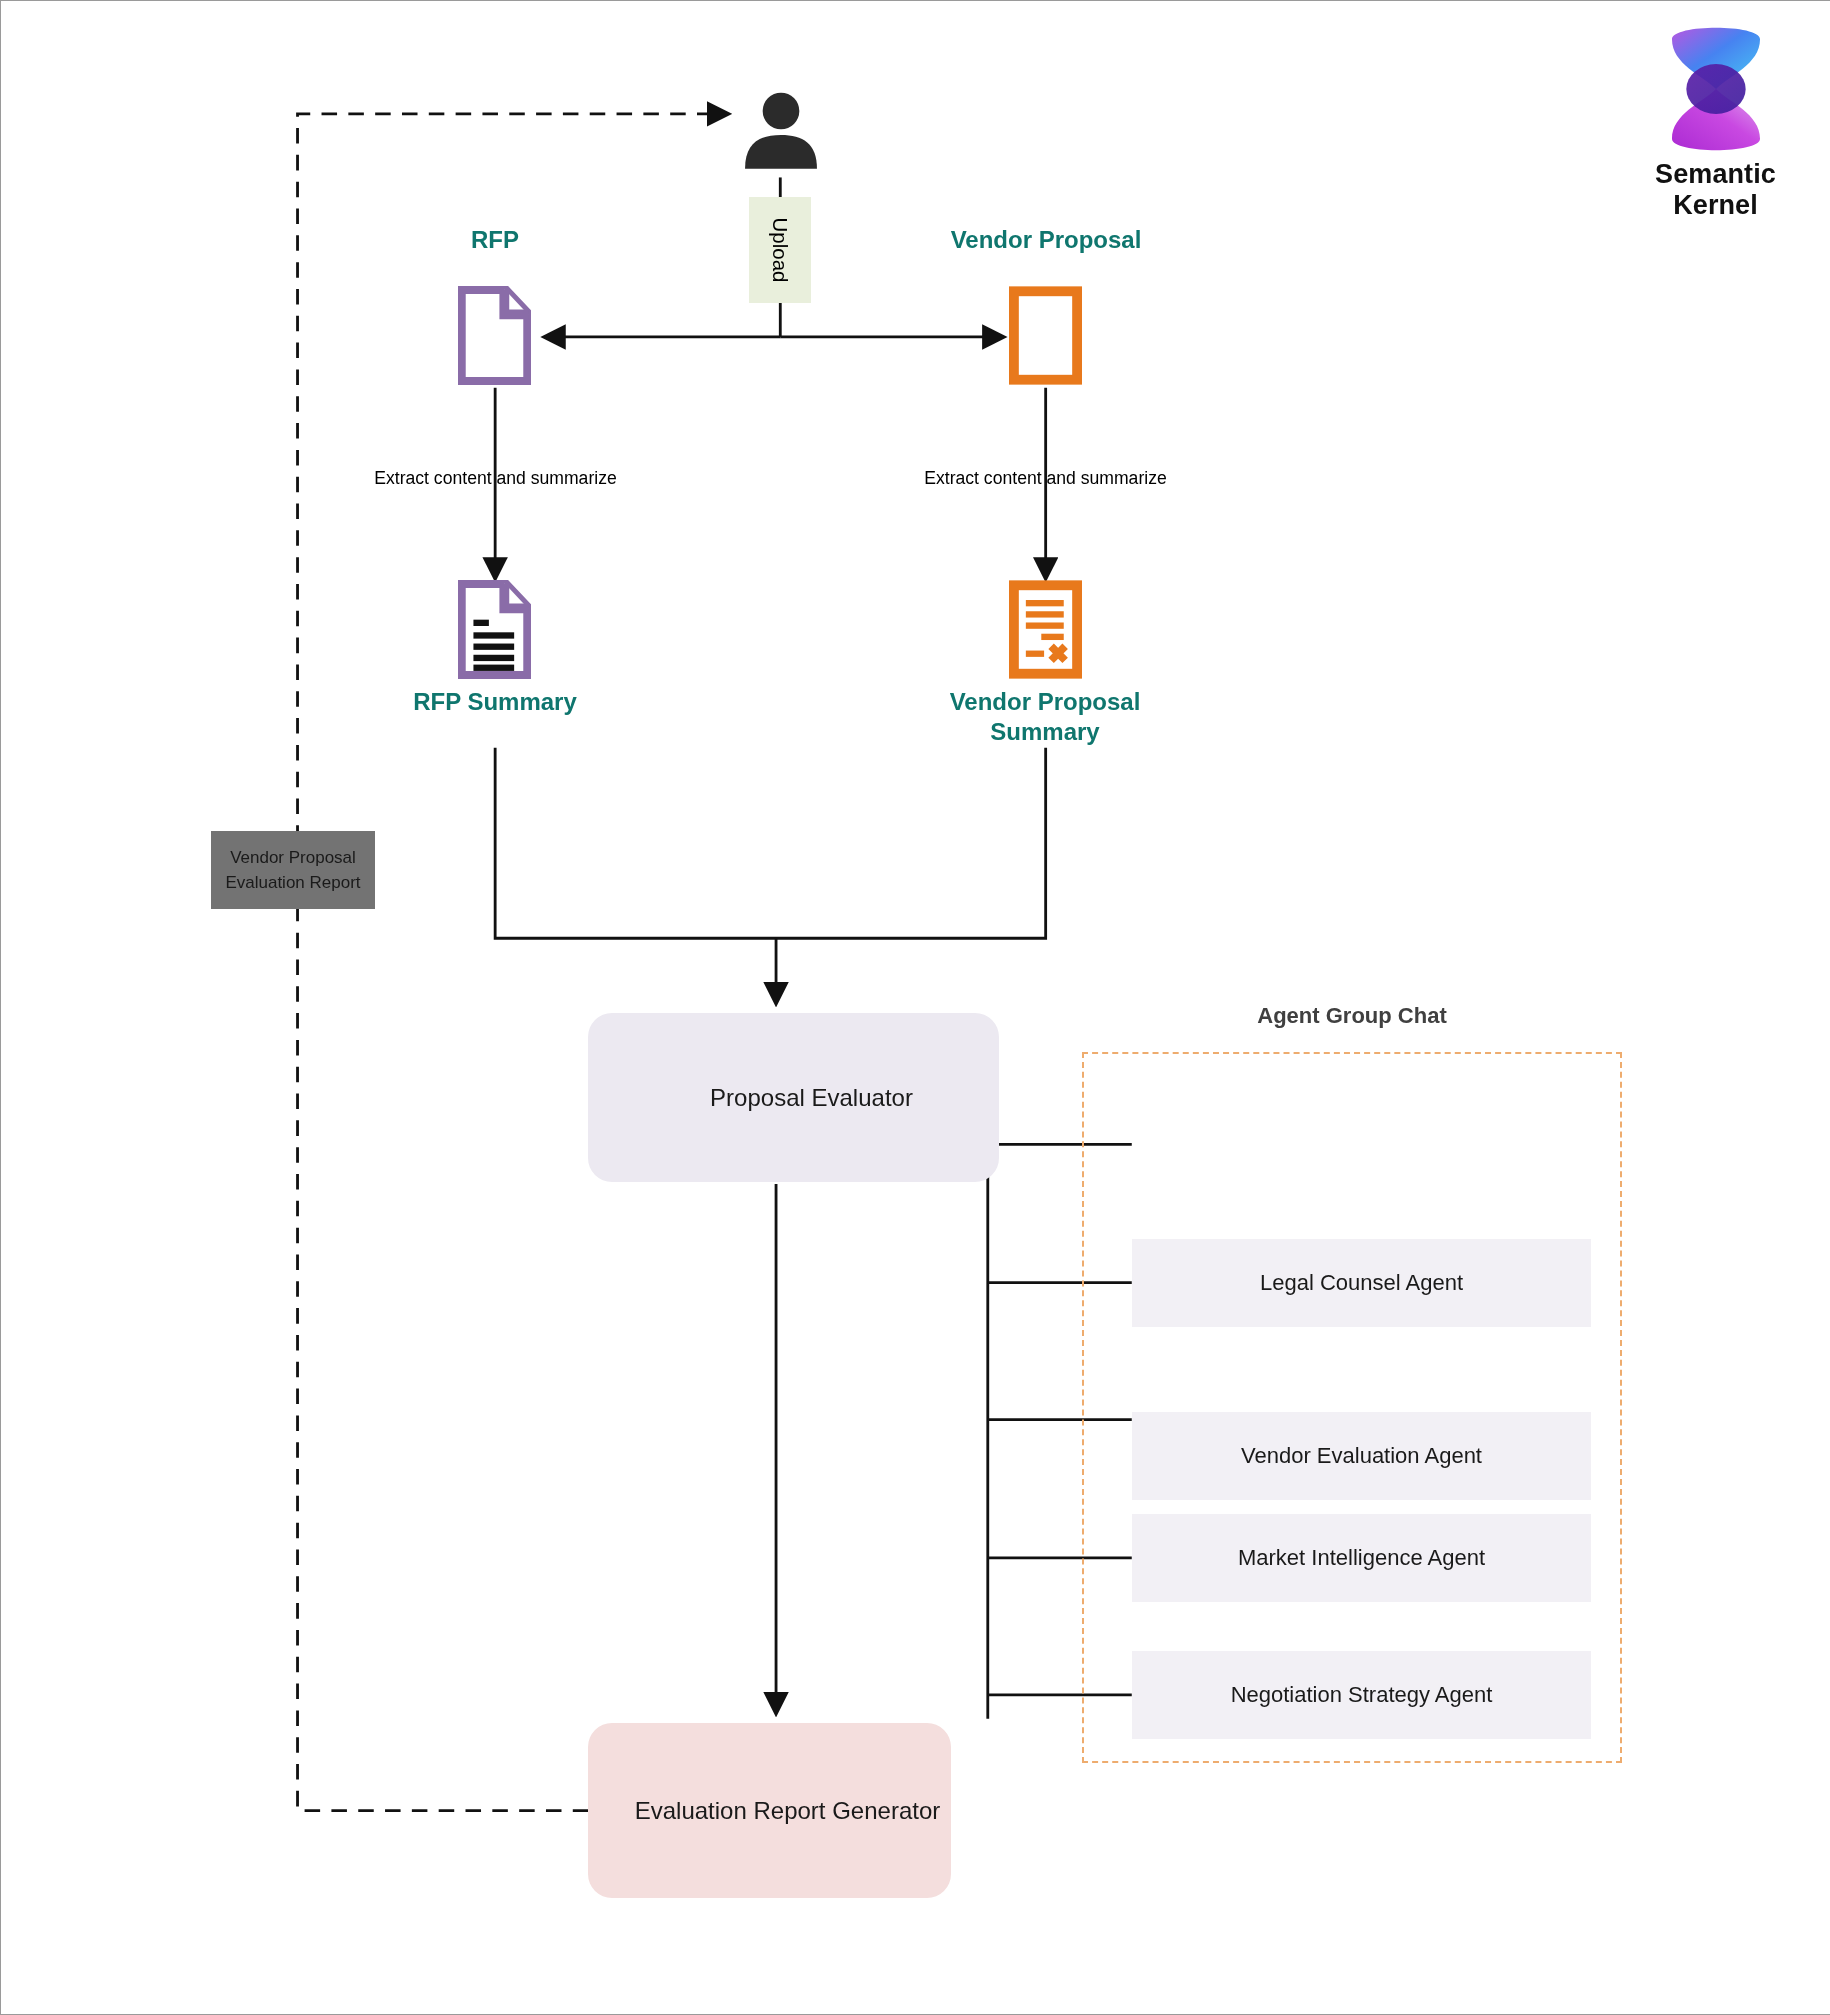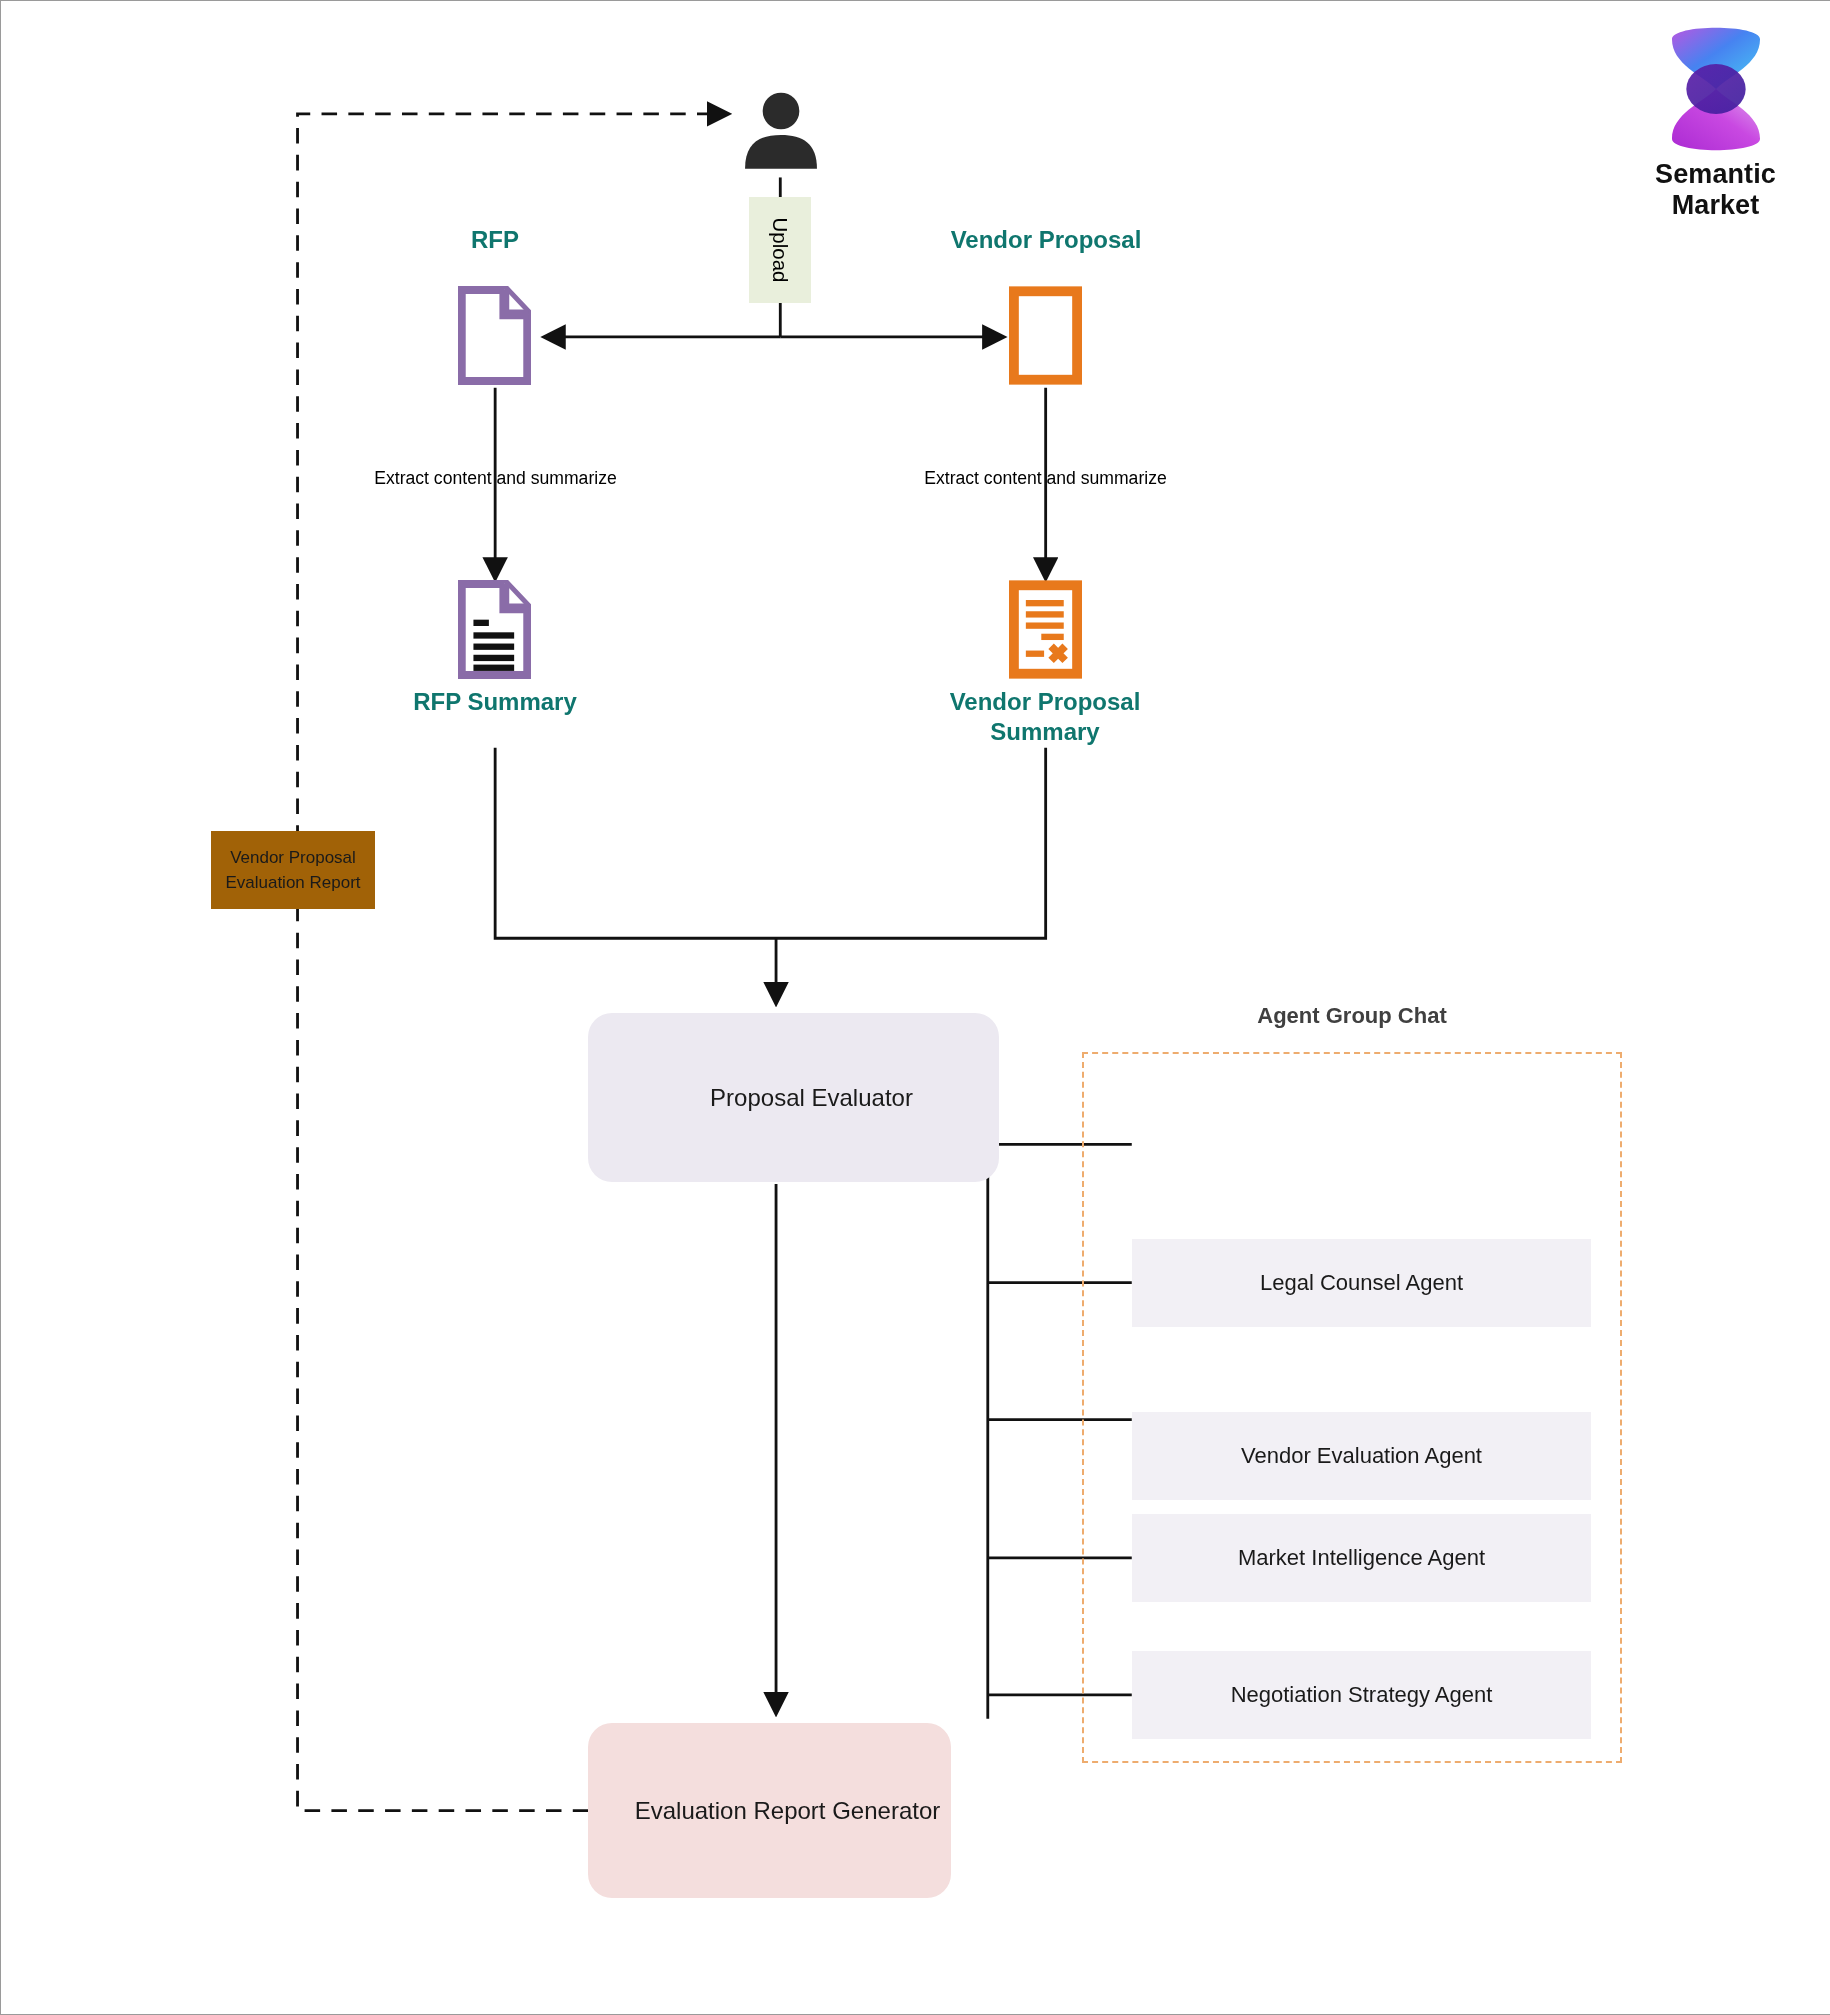--- a/index.html
+++ b/index.html
@@ -50,21 +50,21 @@
     white-space:nowrap;
     font-size:20.5px;color:#000;
   }
 
   
   .doc-ico{position:absolute;}
 
   
   #report-note{
     position:absolute;left:210px;top:830px;width:164px;height:78px;
-    background:#a16207;
+    background:#737373;
     display:flex;align-items:center;justify-content:center;
     text-align:center;
     font-size:17px;color:#1a1a1a;line-height:1.5;
   }
 
   
   .round-node{
     position:absolute;
     border-radius:24px;
     display:flex;align-items:center;justify-content:center;
@@ -142,21 +142,21 @@
         </linearGradient>
         <linearGradient id="gCore" x1="0" y1="0" x2="1" y2="1">
           <stop offset="0%" stop-color="#5b1fa8"></stop>
           <stop offset="100%" stop-color="#3f1f9e"></stop>
         </linearGradient>
       </defs>
       <path d="M14 18 C14 2 106 2 106 18 C106 44 74 56 60 70 C46 56 14 44 14 18 Z" fill="url(#gTop)" opacity="0.95"></path>
       <path d="M14 122 C14 138 106 138 106 122 C106 96 74 84 60 70 C46 84 14 96 14 122 Z" fill="url(#gBot)" opacity="0.95"></path>
       <ellipse cx="60" cy="70" rx="31" ry="26" fill="url(#gCore)" opacity="0.92"></ellipse>
     </svg>
-    <div id="logo-text">Semantic Market</div>
+    <div id="logo-text">Semantic Kernel</div>
   </div>
 
   <svg id="person" viewBox="0 0 122 110" xmlns="http://www.w3.org/2000/svg">
     <circle cx="61" cy="28" r="26" fill="#2b2b2b"></circle>
     <path d="M10 110 C10 74 30 62 61 62 C92 62 112 74 112 110 Z" fill="#2b2b2b"></path>
   </svg>
 
   <div id="upload-tag">
     <span>Upload</span>
   </div>

